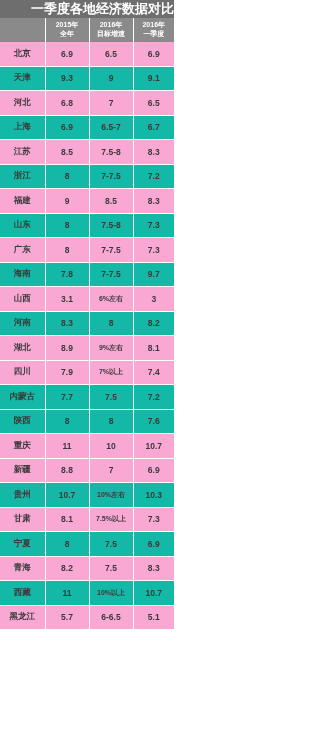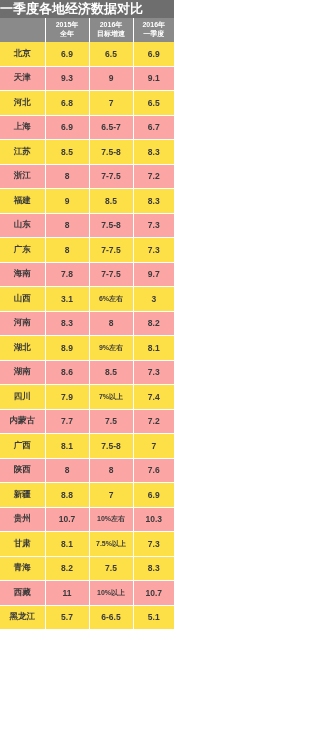--- a/index.html
+++ b/index.html
@@ -19,21 +19,21 @@
     position: relative;
     background: #ffffff;
   }
   
   .title-bar {
     position: relative;
     height: 18px;
     background: #6e6e6e;
     display: flex;
     align-items: center;
-    justify-content: flex-start;
+    justify-content: flex-end;
     overflow: hidden;
   }
   .title-bar .title-text {
     color: #ffffff;
     font-size: 13px;
     font-weight: bold;
     letter-spacing: 0px;
     line-height: 18px;
     white-space: nowrap;
     transform: scaleX(1.0);
@@ -77,22 +77,22 @@
     vertical-align: middle;
     font-size: 8.5px;
     font-weight: bold;
     color: #3a3a3a;
     border-right: 1px solid #ffffff;
     border-bottom: 1px solid #ffffff;
     white-space: nowrap;
     overflow: hidden;
   }
   tbody td:last-child { border-right: none; }
-  tbody tr.row-even td { background: #fde047; }
-  tbody tr.row-odd  td { background: #fca5a5; }
+  tbody tr.row-even td { background: #f9a8d4; }
+  tbody tr.row-odd  td { background: #14b8a6; }
 
   tbody td.region-cell {
     font-size: 8.5px;
     font-weight: bold;
     letter-spacing: 0px;
   }
   tbody td.note-cell {
     font-size: 7px;
   }
 </style>
@@ -201,68 +201,68 @@
           <td>8.3</td>
           <td>8</td>
           <td>8.2</td>
         </tr>
         <tr class="row-even">
           <td class="region-cell">湖北</td>
           <td>8.9</td>
           <td class="note-cell">9%左右</td>
           <td>8.1</td>
         </tr>
-        <tr class="row-odd">
-          <td class="region-cell">湖南</td>
-          <td>8.6</td>
-          <td>8.5</td>
-          <td>7.3</td>
-        </tr>
         <tr class="row-even">
           <td class="region-cell">四川</td>
           <td>7.9</td>
           <td class="note-cell">7%以上</td>
           <td>7.4</td>
         </tr>
         <tr class="row-odd">
           <td class="region-cell">内蒙古</td>
           <td>7.7</td>
           <td>7.5</td>
           <td>7.2</td>
         </tr>
-        <tr class="row-even">
-          <td class="region-cell">广西</td>
-          <td>8.1</td>
-          <td>7.5-8</td>
-          <td>7</td>
-        </tr>
         <tr class="row-odd">
           <td class="region-cell">陕西</td>
           <td>8</td>
           <td>8</td>
           <td>7.6</td>
+        </tr>
+        <tr class="row-even">
+          <td class="region-cell">重庆</td>
+          <td>11</td>
+          <td>10</td>
+          <td>10.7</td>
         </tr>
         <tr class="row-even">
           <td class="region-cell">新疆</td>
           <td>8.8</td>
           <td>7</td>
           <td>6.9</td>
         </tr>
         <tr class="row-odd">
           <td class="region-cell">贵州</td>
           <td>10.7</td>
           <td class="note-cell">10%左右</td>
           <td>10.3</td>
         </tr>
         <tr class="row-even">
           <td class="region-cell">甘肃</td>
           <td>8.1</td>
           <td class="note-cell">7.5%以上</td>
           <td>7.3</td>
         </tr>
+        <tr class="row-odd">
+          <td class="region-cell">宁夏</td>
+          <td>8</td>
+          <td>7.5</td>
+          <td>6.9</td>
+        </tr>
         <tr class="row-even">
           <td class="region-cell">青海</td>
           <td>8.2</td>
           <td>7.5</td>
           <td>8.3</td>
         </tr>
         <tr class="row-odd">
           <td class="region-cell">西藏</td>
           <td>11</td>
           <td class="note-cell">10%以上</td>

